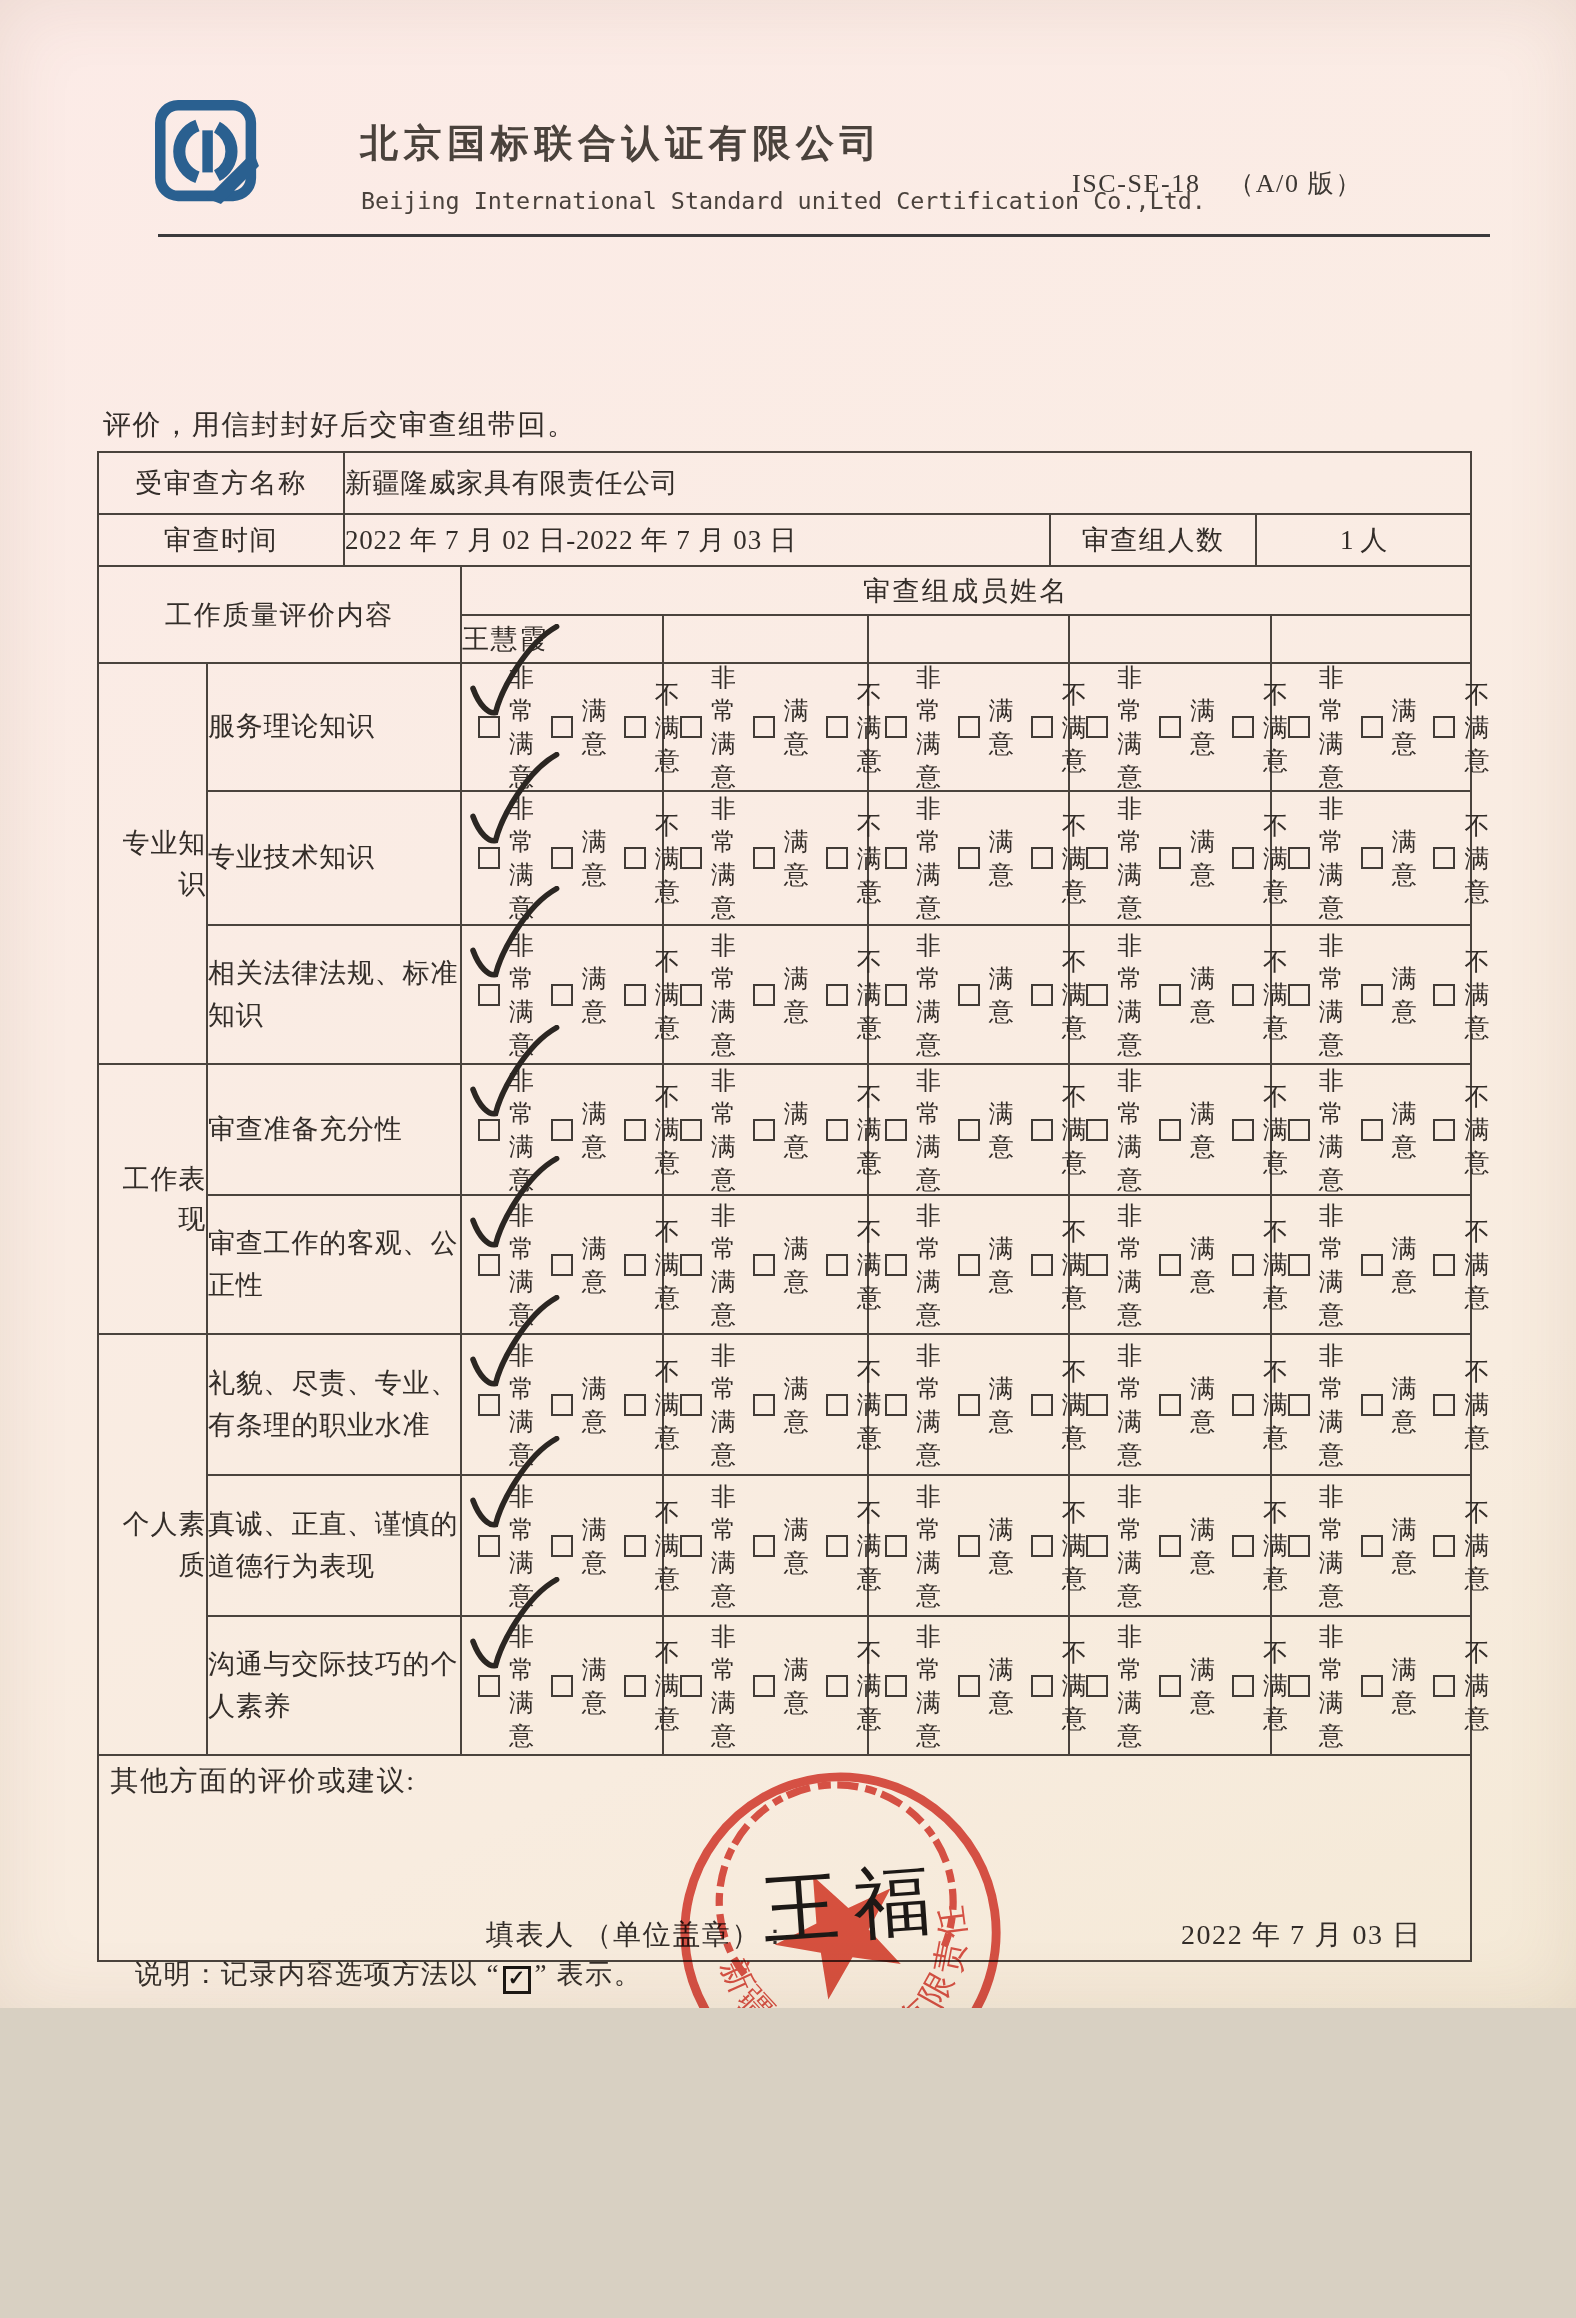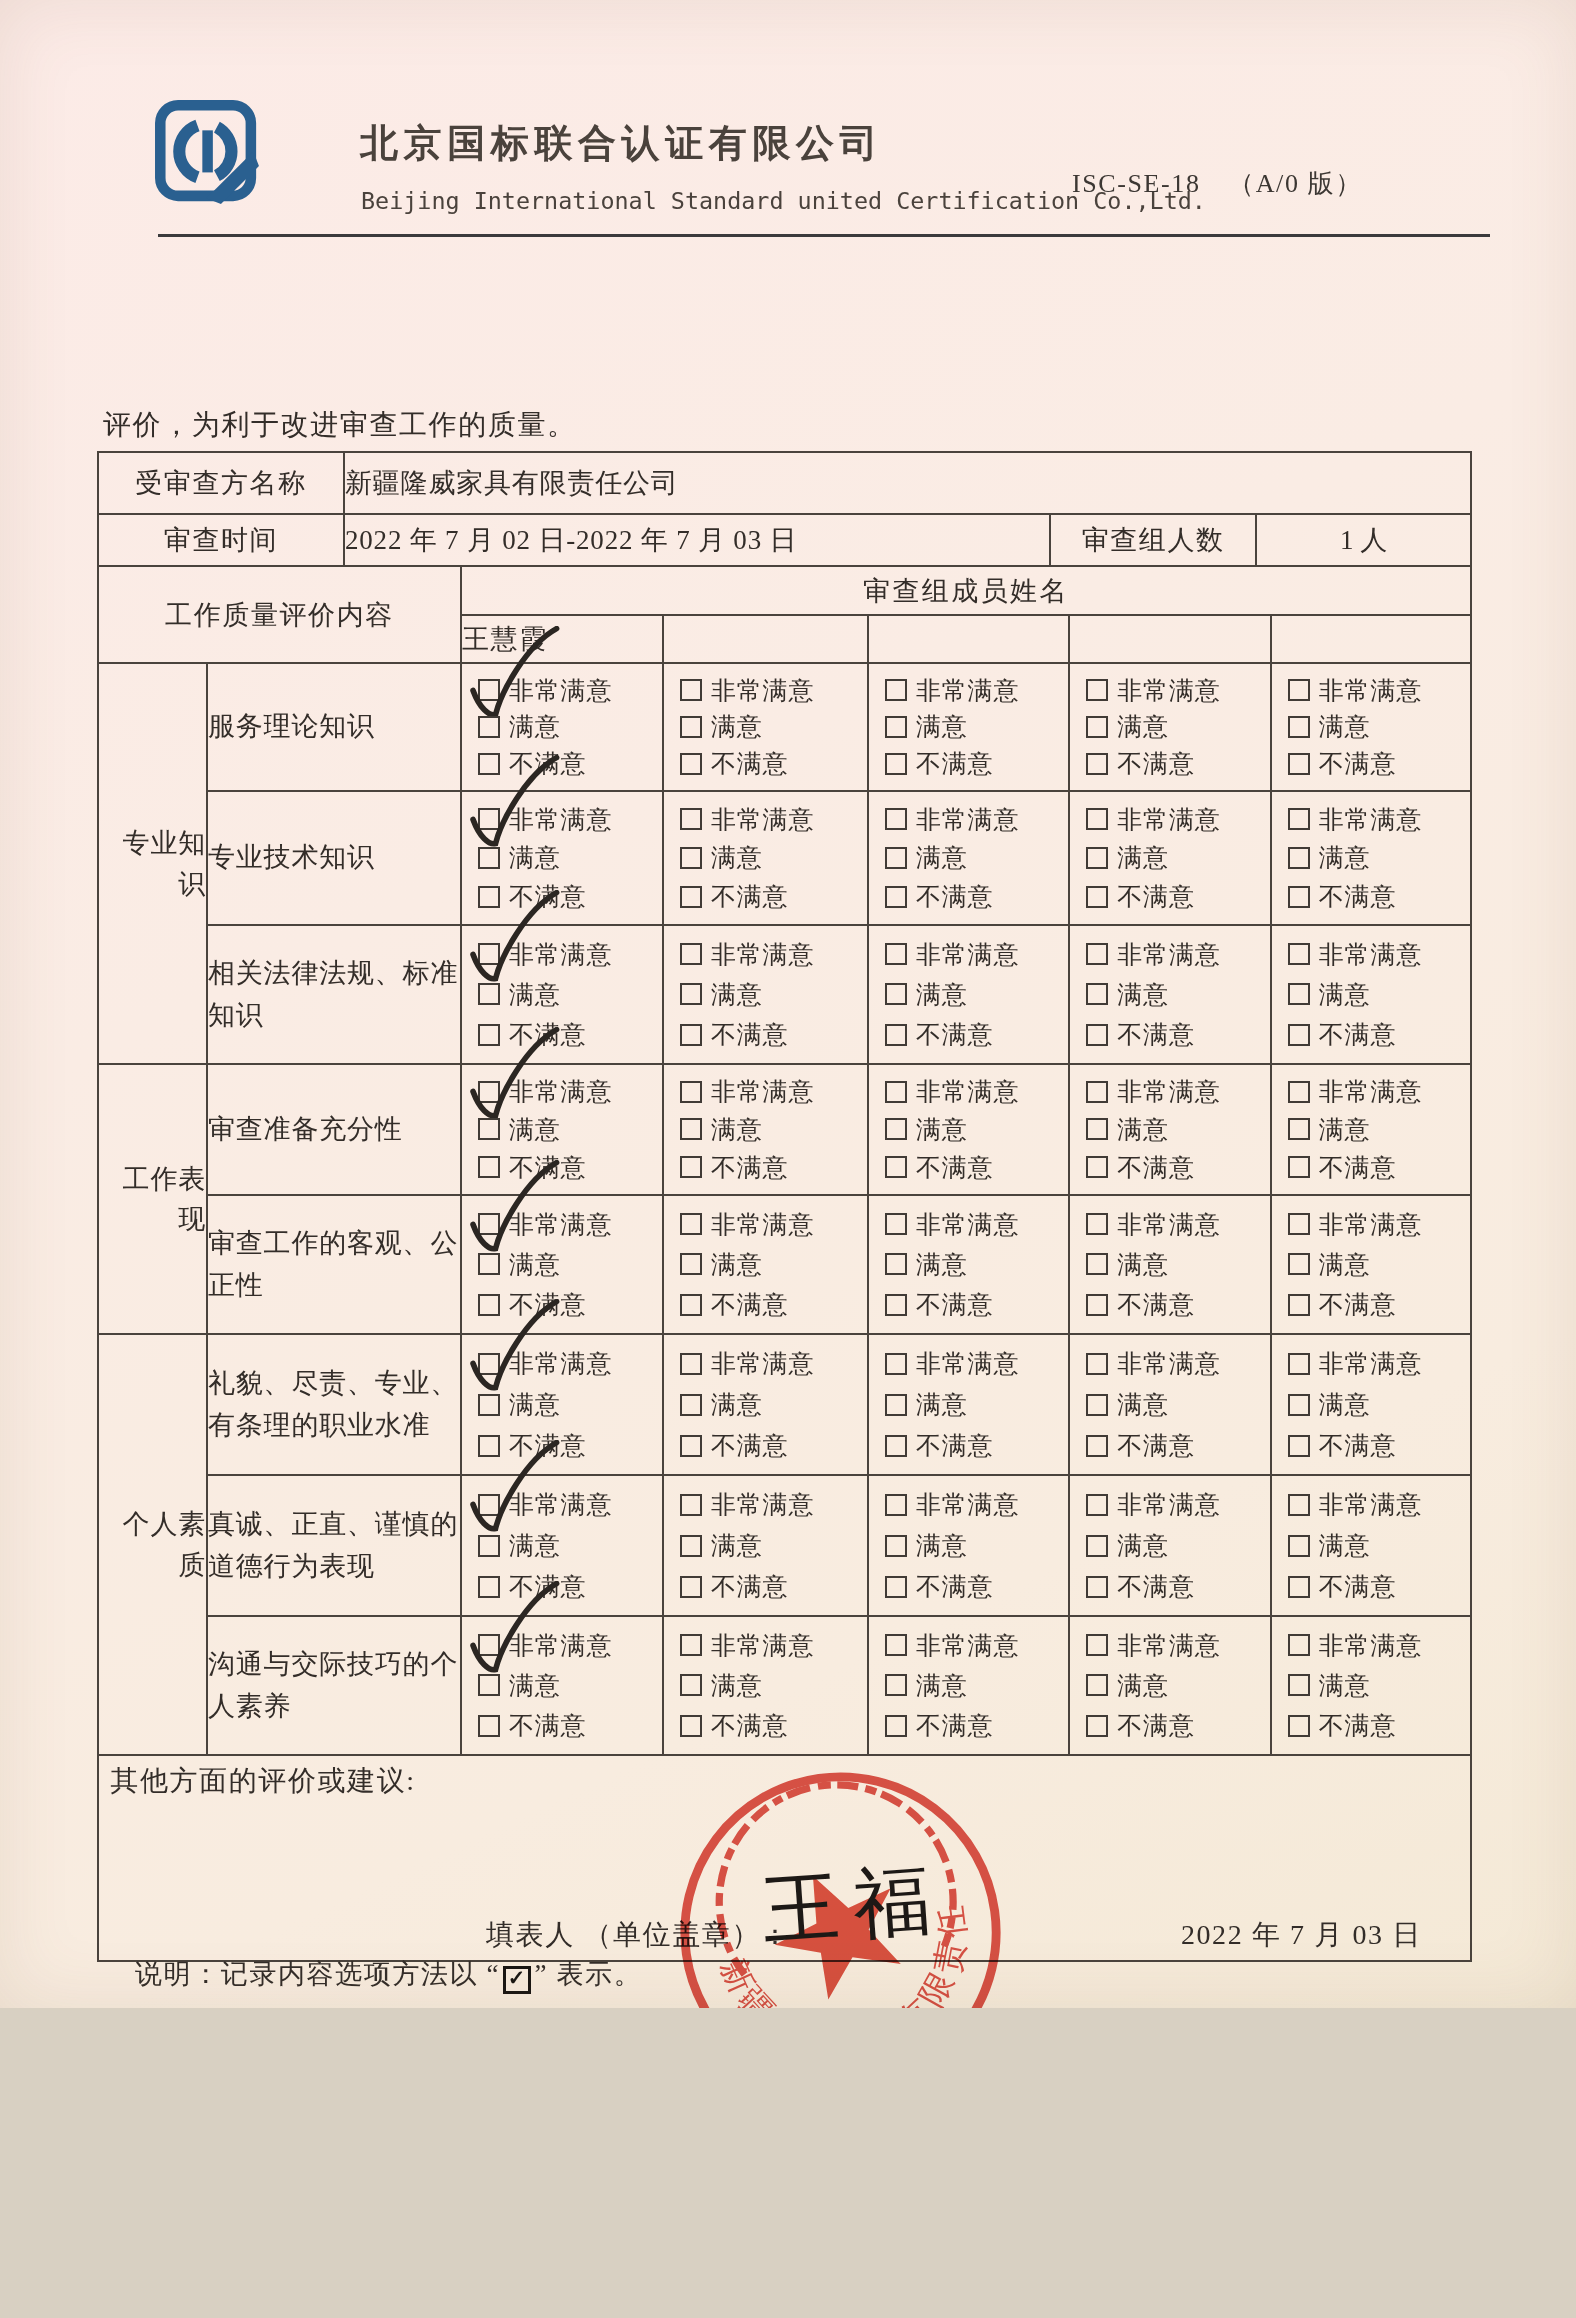--- a/index.html
+++ b/index.html
@@ -24,21 +24,21 @@
   table.main td,table.main th{border:2.4px solid #4a433d;padding:0;font-weight:normal;
     font-size:27px;color:#332d29;vertical-align:middle;overflow:visible;}
   th.lbl{text-align:center;letter-spacing:1.6px;}
   td.val{text-align:left;padding-left:18px;letter-spacing:0.8px;}
   td.center{text-align:center;}
   th.members{text-align:center;letter-spacing:2.4px;}
   td.name{text-align:left;padding-left:37px;letter-spacing:1.6px;}
   td.cat{text-align:right;line-height:1.5;letter-spacing:0.8px;padding:0 22.6px;}
   td.crit{text-align:left;line-height:1.55;padding:0 21px;letter-spacing:0.8px;}
   td.optcell{vertical-align:middle;}
-  .opts{display:flex;flex-direction:column;justify-content:space-around;height:100%;box-sizing:border-box;padding:8px 0;}
+  .opts{display:flex;flex-direction:row;justify-content:space-around;height:100%;box-sizing:border-box;padding:8px 0;}
   .opt{display:flex;align-items:center;gap:9px;padding-left:16px;position:relative;font-size:25px;letter-spacing:0.8px;}
   .box{width:22px;height:22px;border:2.4px solid #413b36;flex:0 0 auto;box-sizing:border-box;background:transparent;}
   .tick{position:absolute;left:3.2px;top:-48px;width:98px;height:100px;pointer-events:none;}
   
   .comments-label{position:absolute;left:11.3px;top:6.4px;font-size:28px;letter-spacing:1.6px;}
   .signline{position:absolute;left:387px;top:160px;font-size:28px;letter-spacing:1.6px;}
   .dateline{position:absolute;right:48px;top:160px;font-size:28px;letter-spacing:1.6px;}
   .signature{position:absolute;left:762px;top:1854px;font-size:77px;color:#1d1916;
     transform:rotate(-4deg);letter-spacing:14.5px;z-index:6;font-family:"Liberation Serif",serif;}
   
@@ -58,21 +58,21 @@
     <path d="M55 34 A34 34 0 0 0 55 98" fill="none" stroke="#2a6090" stroke-width="15"></path>
     <path d="M79 36 A34 34 0 0 1 79 96" fill="none" stroke="#2a6090" stroke-width="15"></path>
     <rect x="61" y="40" width="13" height="52" fill="#2a6090"></rect>
     <polygon points="66,124 124,66 131,84 84,131" fill="#2a6090"></polygon>
   </svg>
   <div class="abs co-cn">北京国标联合认证有限公司</div>
   <div class="abs co-en">Beijing International Standard united Certification Co.,Ltd.</div>
   <div class="abs doc-no">ISC-SE-18　（A/0 版）</div>
   <div class="abs hdr-line"></div>
 
-  <div class="abs intro2">评价，为利于改进审查工作的质量。</div>
+  <div class="abs intro2">评价，用信封封好后交审查组带回。</div>
 
   <table class="main">
     <colgroup>
       <col style="width:109px">
         <col style="width:137px">
         <col style="width:117px">
       <col style="width:202px">
         <col style="width:205px">
         <col style="width:182px">
       <col style="width:19.3px">

